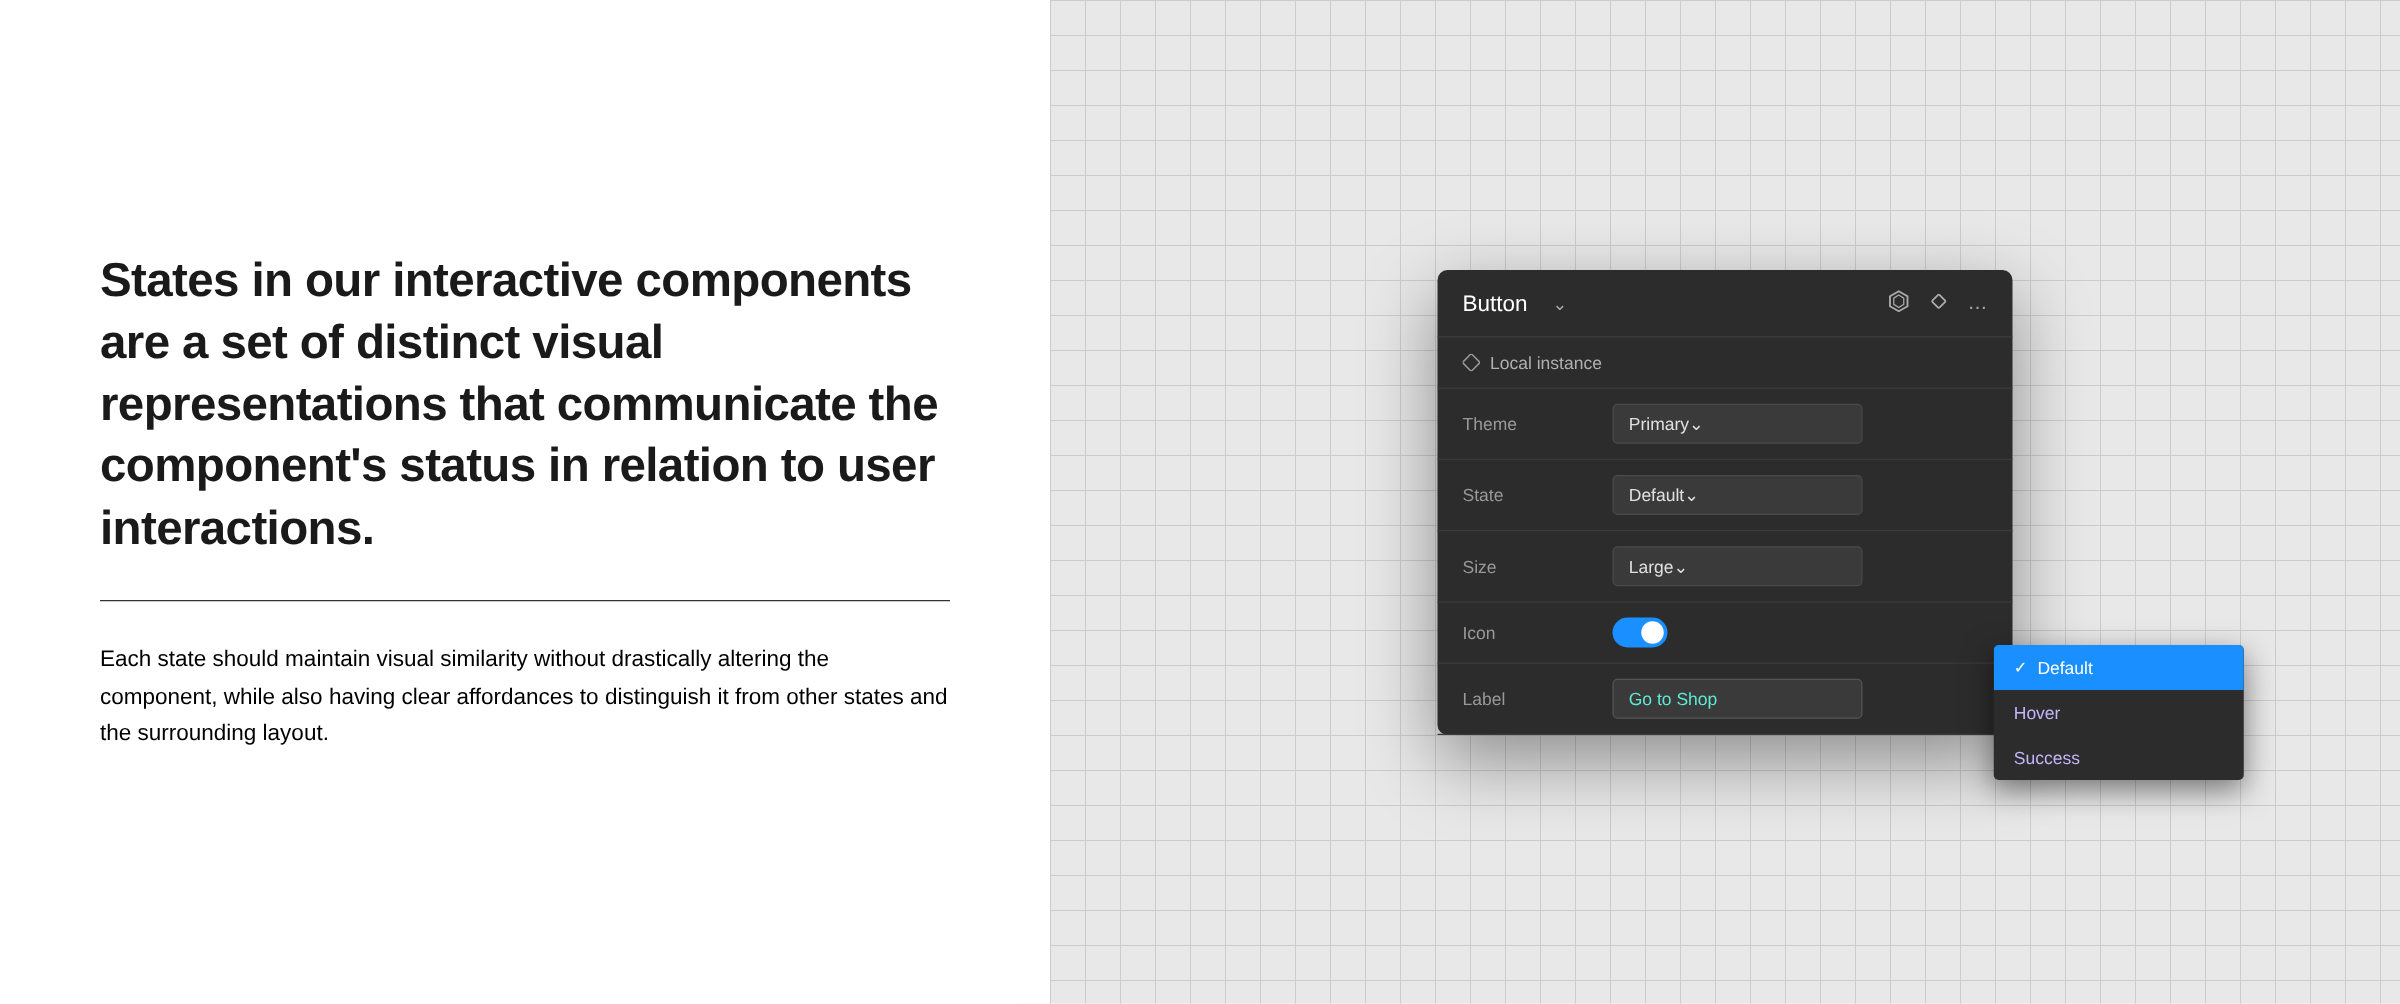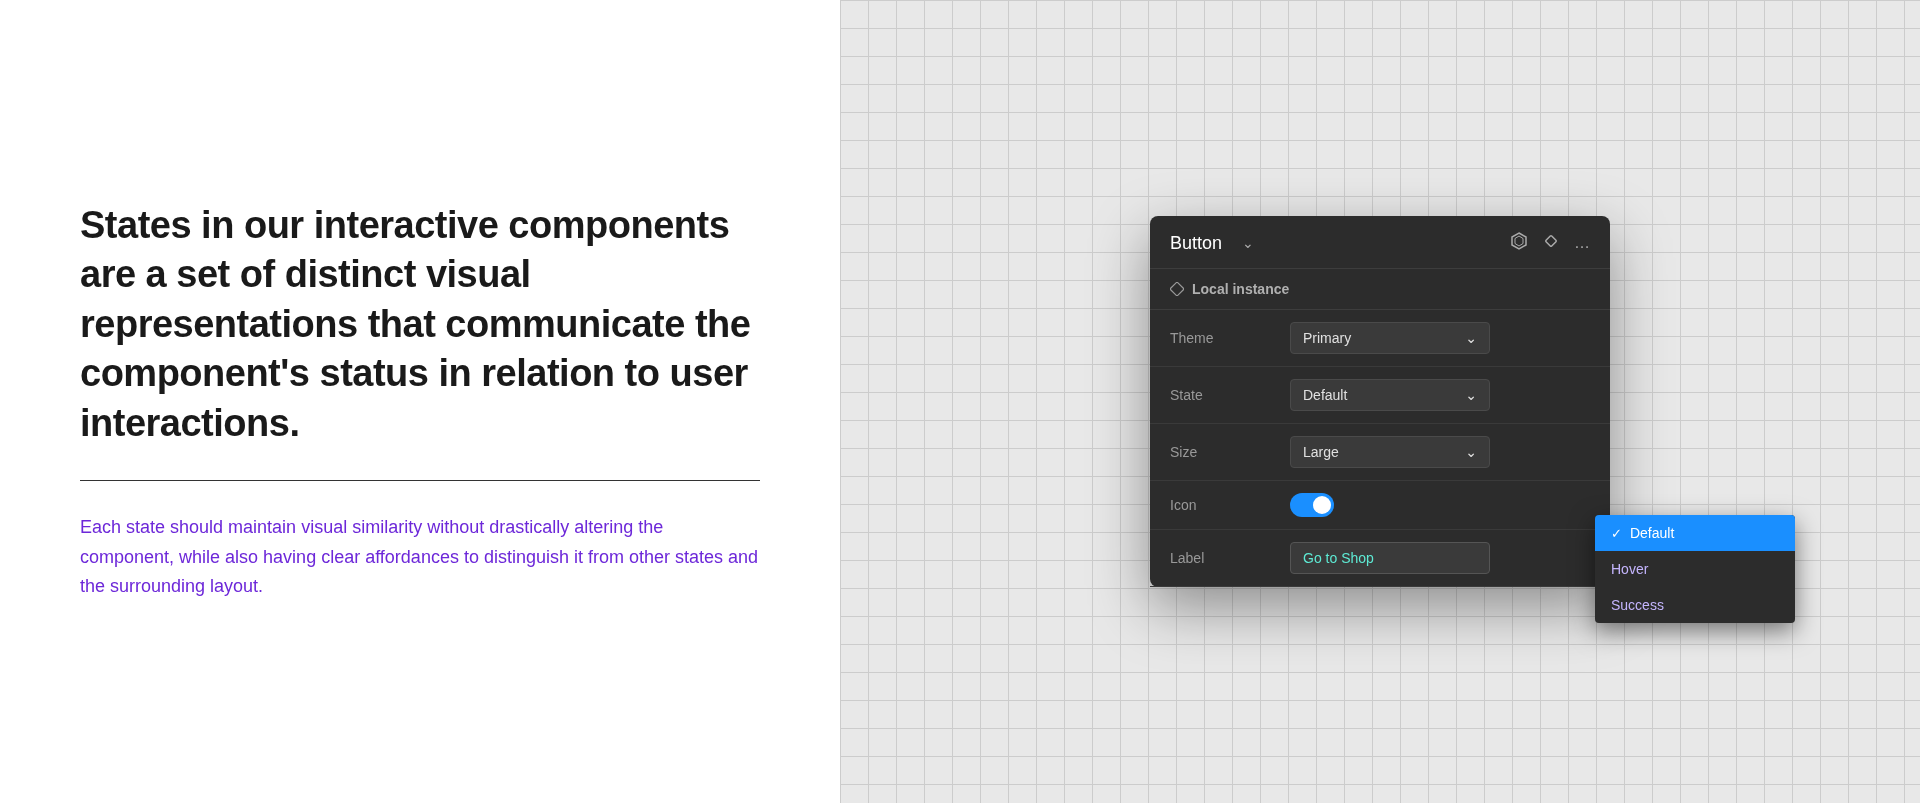--- a/index.html
+++ b/index.html
@@ -33,21 +33,21 @@
 
     .divider {
       width: 680px;
       height: 1px;
       background: #333;
       margin-bottom: 32px;
     }
 
     .sub-text {
       font-size: 18px;
-      color: #6d28d9;
+      color: #000000;
       line-height: 1.65;
       font-weight: 400;
     }
 
     .right-panel {
       flex: 1;
       height: 803px;
       background: #e8e8e8;
       background-image:
         linear-gradient(to right, #cccccc 1px, transparent 1px),
@@ -104,21 +104,20 @@
     }
 
     .panel-instance-row {
       display: flex;
       align-items: center;
       gap: 8px;
       padding: 12px 20px;
       border-bottom: 1px solid #3d3d3d;
       color: #b0b0b0;
       font-size: 14px;
-      font-weight: bold;
     }
 
     .diamond-icon {
       width: 14px;
       height: 14px;
     }
 
     .panel-body {
       padding: 0;
     }
@@ -145,21 +144,20 @@
       background: #3a3a3a;
       border: 1px solid #4a4a4a;
       border-radius: 4px;
       color: #e0e0e0;
       font-size: 14px;
       padding: 7px 12px;
       width: 200px;
       cursor: pointer;
       display: flex;
       align-items: center;
-      justify-content: space-between;
     }
 
     .toggle-container {
       display: flex;
       align-items: center;
     }
 
     .toggle {
       width: 44px;
       height: 24px;

